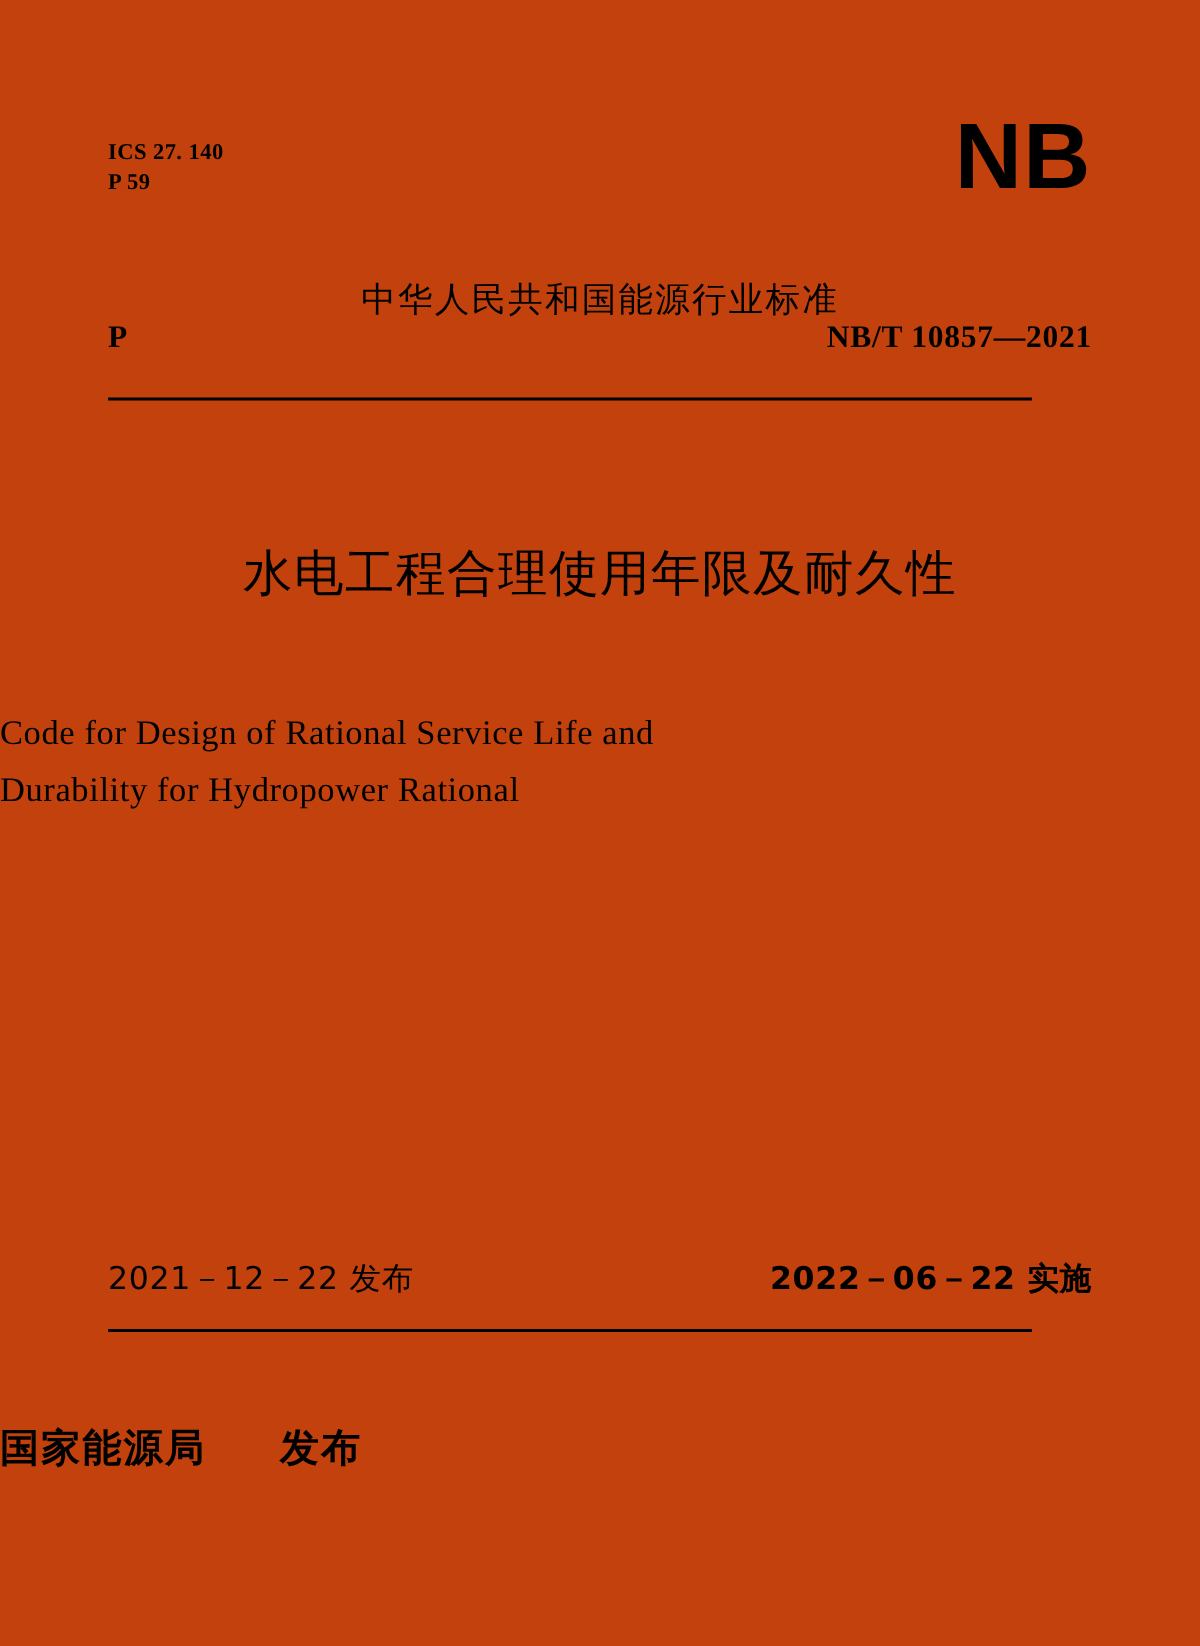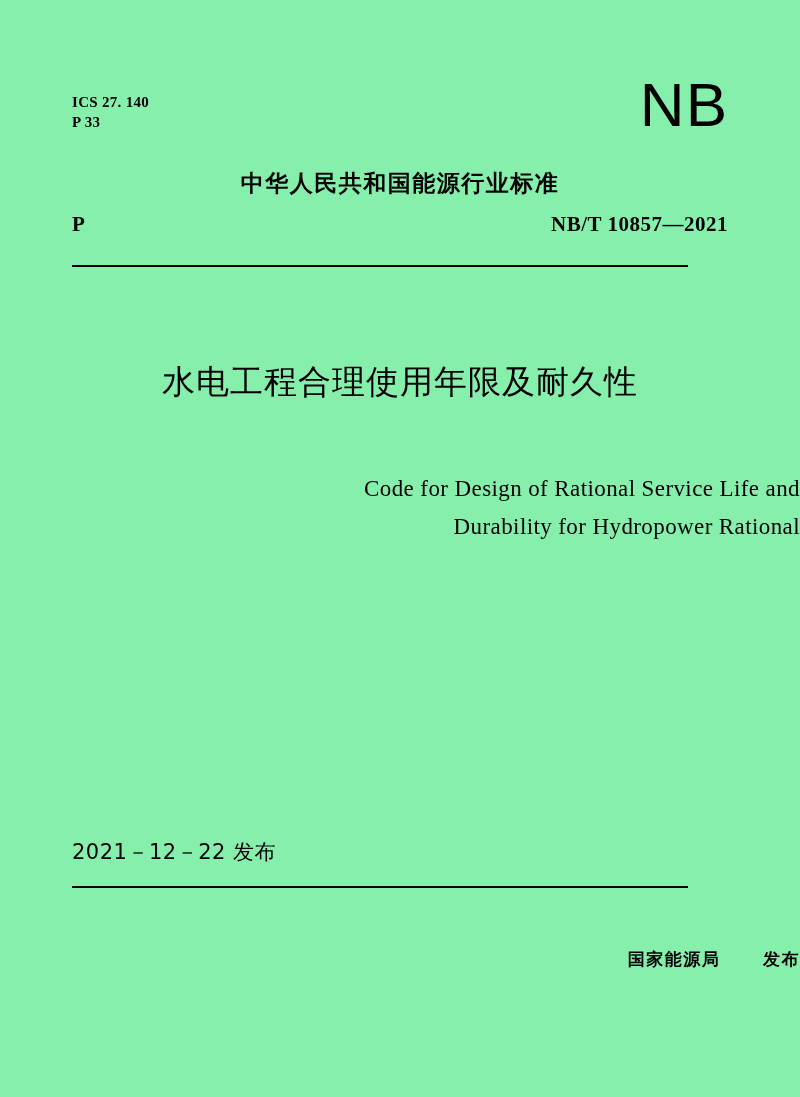--- a/index.html
+++ b/index.html
@@ -4,21 +4,21 @@
 <style>
   html, body {
     margin: 0;
     padding: 0;
     background: #ffffff;
   }
   .page {
     position: relative;
     width: 800px;
     height: 1097px;
-    background: #86efac;
+    background: #c2410c;
     font-family: "Liberation Serif", serif;
     color: #000000;
     overflow: hidden;
   }
 
   
   .header-row {
     position: absolute;
     top: 86px;
     left: 72px;
@@ -33,34 +33,34 @@
     font-weight: bold;
     font-size: 15px;
     line-height: 1.35;
     letter-spacing: 0.3px;
   }
   .nb-logo {
     position: absolute;
     right: 0;
     top: -12px;
     font-family: "Liberation Sans", sans-serif;
-    font-weight: normal;
+    font-weight: bold;
     font-size: 62px;
     letter-spacing: 1px;
     line-height: 1;
   }
 
   .std-org {
     position: absolute;
-    top: 168px;
+    top: 184px;
     left: 0;
     width: 800px;
     text-align: center;
     font-family: "DejaVu Sans", sans-serif;
-    font-weight: bold;
+    font-weight: normal;
     font-size: 23px;
     letter-spacing: 1.5px;
   }
 
   .code-row {
     position: absolute;
     top: 212px;
     left: 72px;
     right: 72px;
     height: 30px;
@@ -104,21 +104,21 @@
     font-weight: normal;
     font-size: 33px;
     line-height: 1.45;
     letter-spacing: 1px;
   }
   .title-en {
     position: absolute;
     top: 470px;
     left: 0;
     width: 800px;
-    text-align: right;
+    text-align: left;
     font-family: "Liberation Serif", serif;
     font-size: 23px;
     line-height: 1.65;
     letter-spacing: 0.4px;
   }
 
   
   .dates-row {
     position: absolute;
     top: 838px;
@@ -152,40 +152,40 @@
     width: 616px;
     height: 0;
     border-top: 2.5px solid #000;
   }
 
   .publisher {
     position: absolute;
     top: 948px;
     left: 0;
     width: 800px;
-    text-align: right;
-    font-family: "DejaVu Sans", sans-serif;
-    font-weight: bold;
-    font-size: 17px;
+    text-align: left;
+    font-family: "DejaVu Sans", sans-serif;
+    font-weight: bold;
+    font-size: 26px;
     letter-spacing: 1.5px;
   }
   .publisher .gap {
     display: inline-block;
     width: 28px;
   }
 </style>
 </head>
 <body>
 
 <div class="page">
 
   <div class="header-row">
     <div class="ics-block">
       <div>ICS 27. 140</div>
-      <div>P 33</div>
+      <div>P 59</div>
     </div>
     <div class="nb-logo">NB</div>
   </div>
 
   <div class="std-org">中华人民共和国能源行业标准</div>
 
   <div class="code-row">
     <div class="code-left">P</div>
     <div class="code-right">NB/T 10857—2021</div>
   </div>
@@ -196,20 +196,21 @@
     <div>水电工程合理使用年限及耐久性</div>
   </div>
 
   <div class="title-en">
     <div>Code for Design of Rational Service Life and</div>
     <div>Durability for Hydropower Rational</div>
   </div>
 
   <div class="dates-row">
     <div class="date-issue">2021－12－22 发布</div>
+    <div class="date-effective">2022－06－22 实施</div>
   </div>
 
   <div class="rule-bottom"></div>
 
   <div class="publisher">
     <span>国家能源局</span>
     <span class="gap"></span>
     <span>发布</span>
   </div>
 

